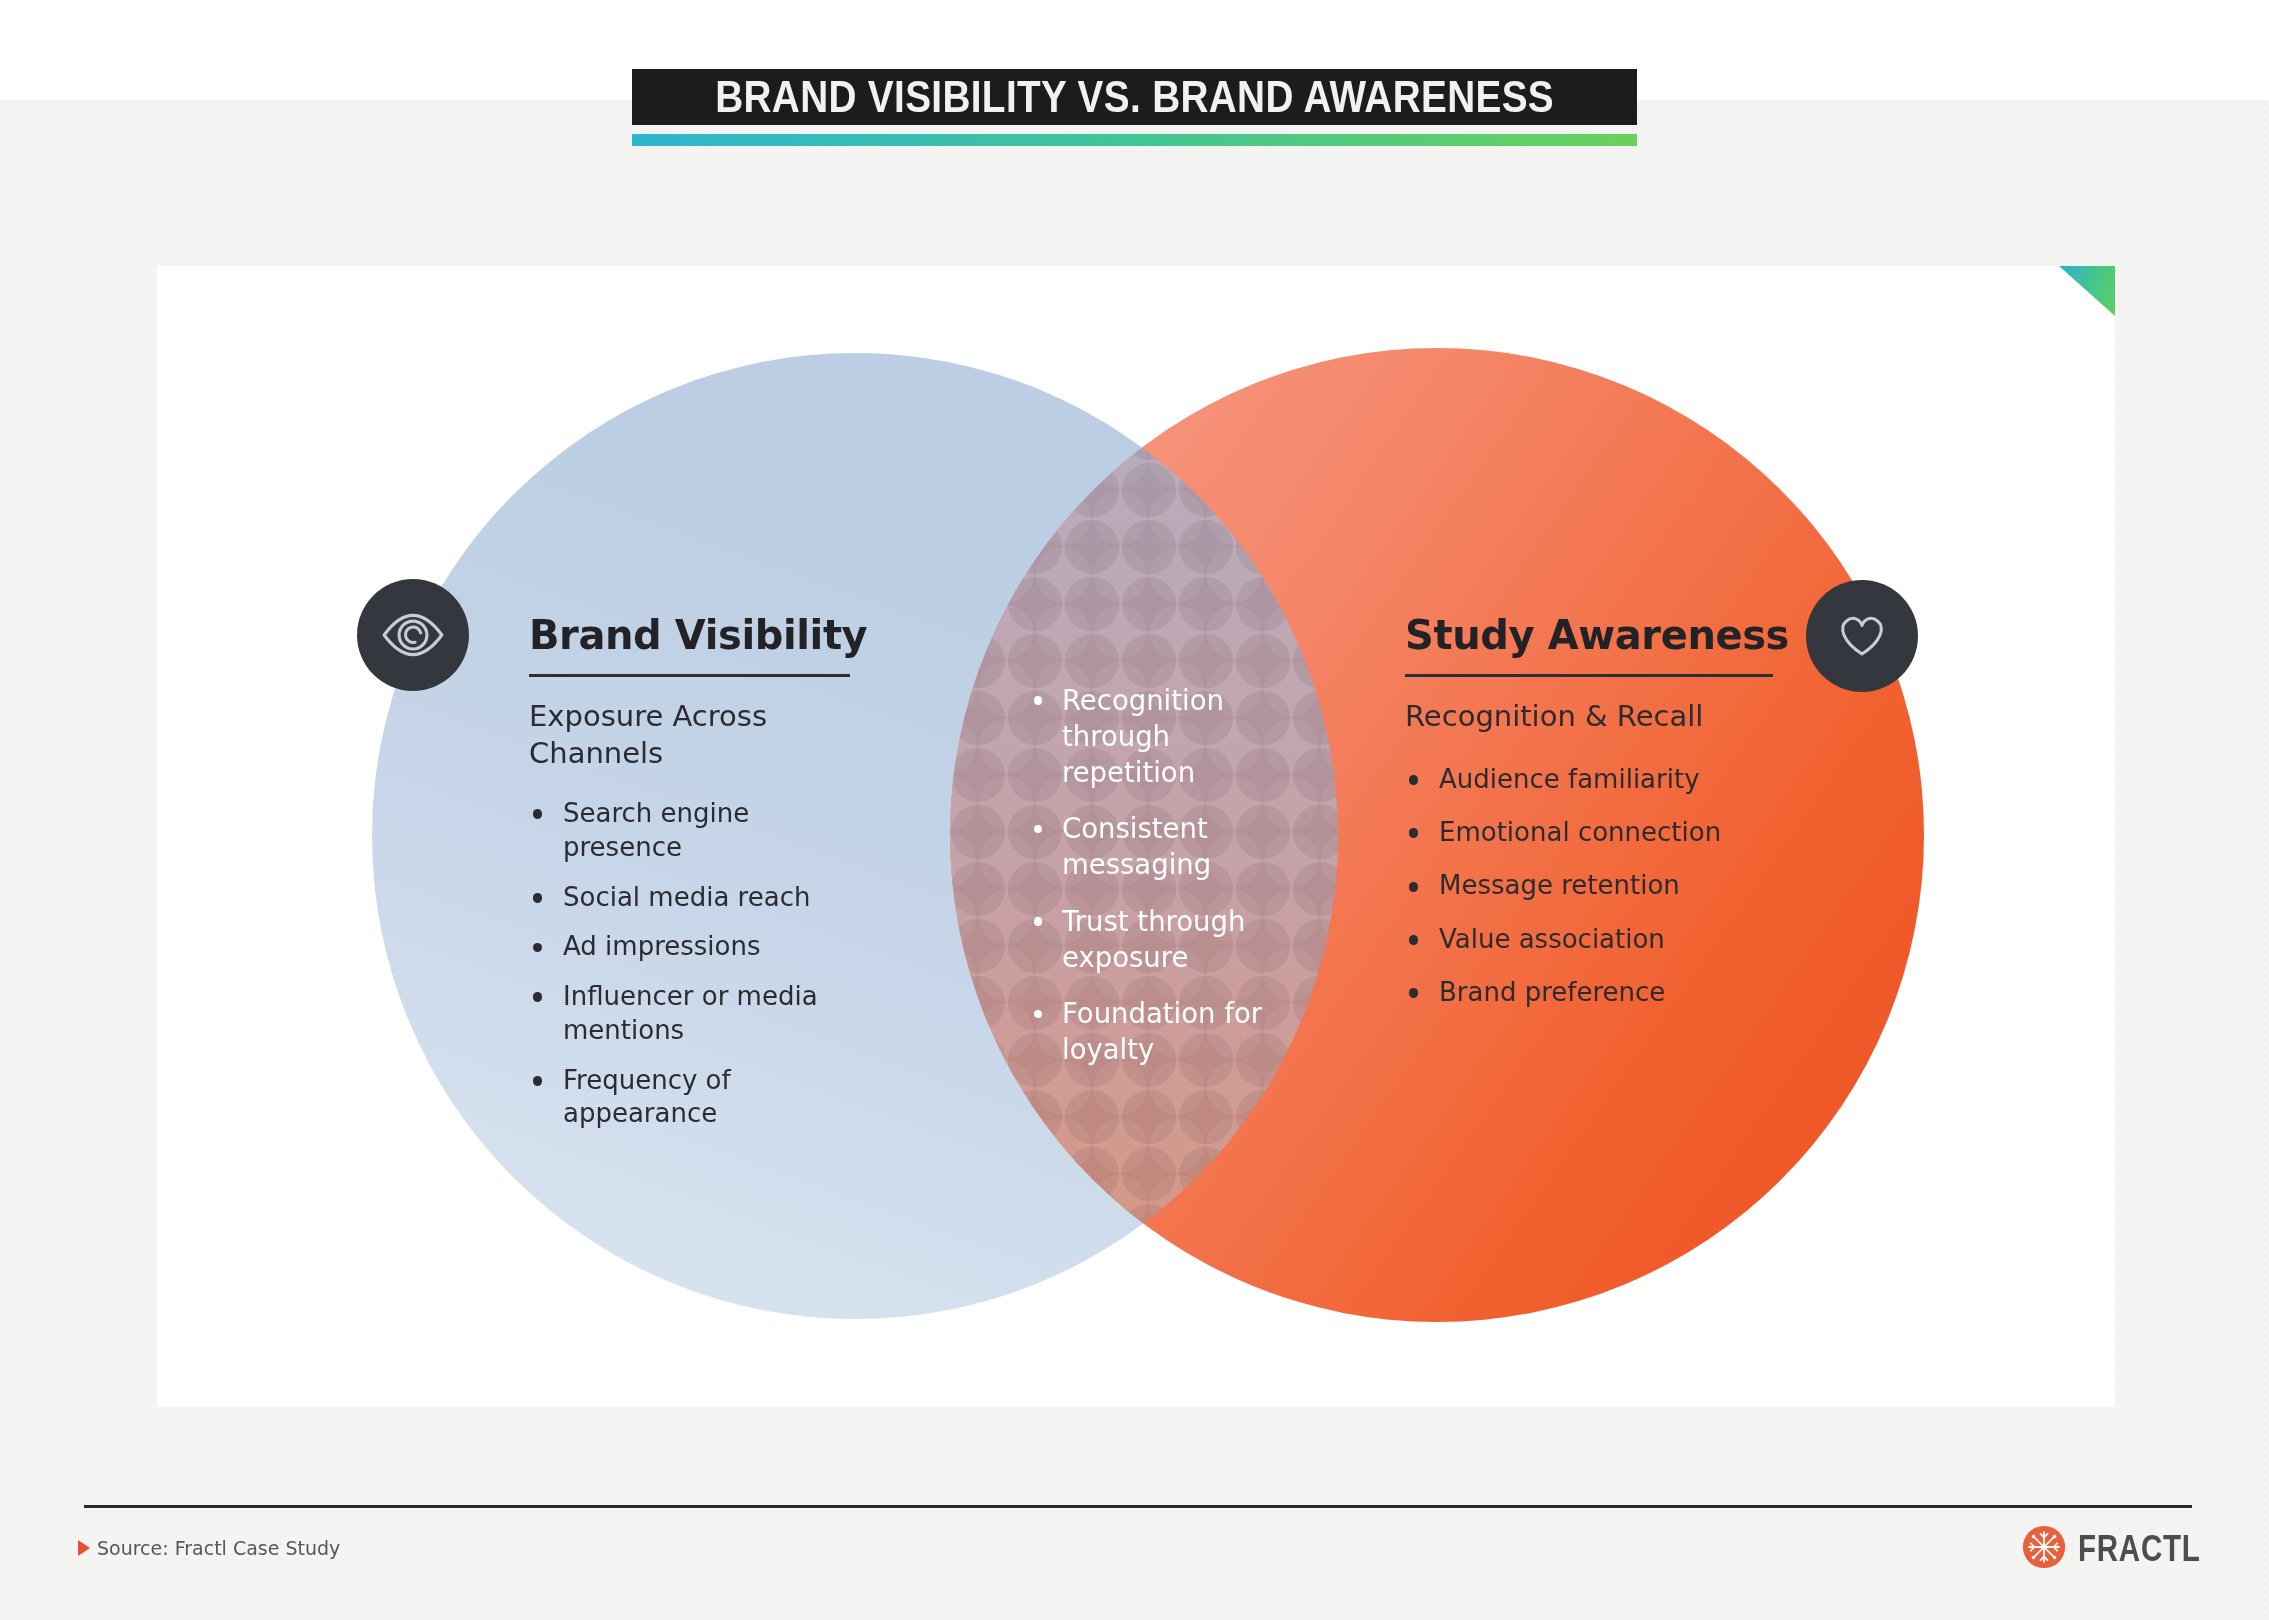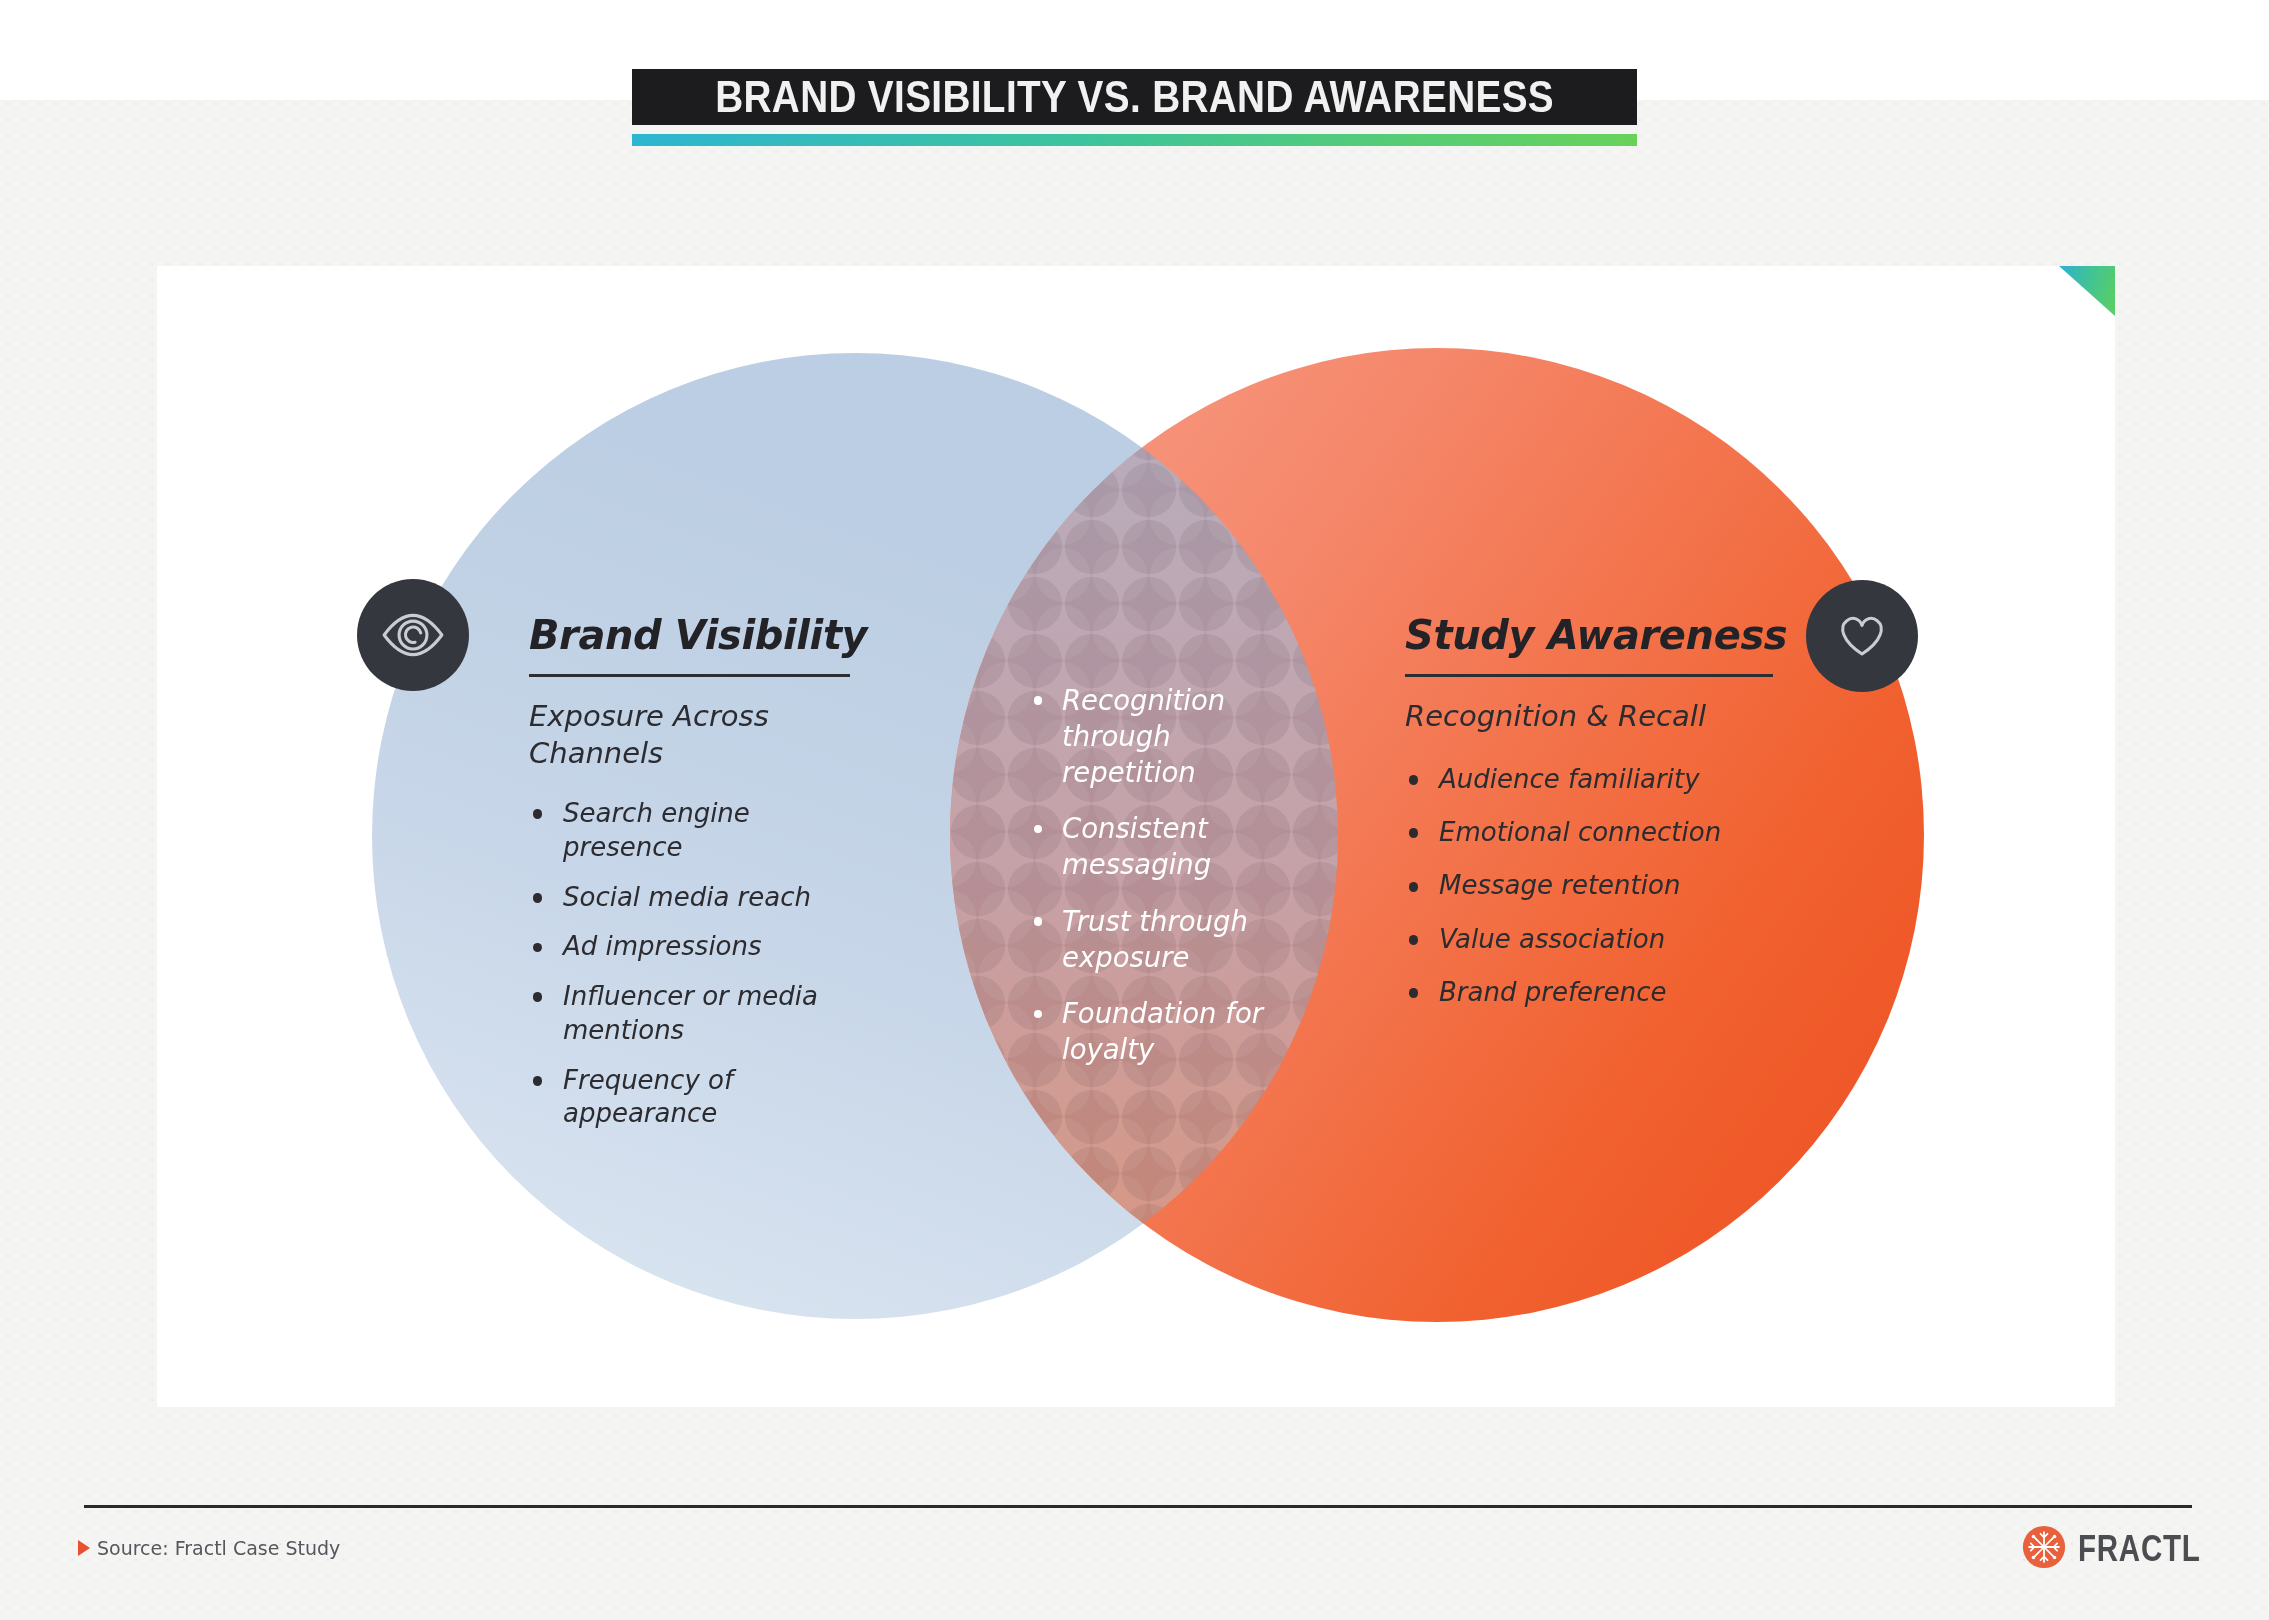--- a/index.html
+++ b/index.html
@@ -45,21 +45,21 @@
     background-position:0 0,28px 28px,0 0;}
 
   
   .badge{position:absolute;width:112px;height:112px;border-radius:50%;background:#34373e;
     display:flex;align-items:center;justify-content:center;z-index:5;}
   .badge-eye{left:357px;top:579px;}
   .badge-heart{left:1806px;top:580px;}
   .badge svg{display:block;}
 
   
-  .col{position:absolute;z-index:6;font-style:italic;}
+  .col{position:absolute;z-index:6;}
   .col h2{margin:0;font-size:40px;font-weight:bold;color:#232327;letter-spacing:-0.4px;}
   .rule{height:2.7px;background:#2c2e33;margin-top:16px;}
   .subhead{margin:21px 0 0 0;font-size:29px;line-height:1.28;color:#2b2b30;}
   ul.vlist{list-style:none;margin:0;padding:0;}
   ul.vlist li{position:relative;padding-left:34px;font-size:26px;line-height:1.3;color:#2b2b30;}
   ul.vlist li::before{content:"";position:absolute;left:3.5px;top:12.4px;width:9.8px;height:9.8px;
     border-radius:50%;background:#2b2b30;}
   .col-left{left:529px;top:612px;width:346px;}
   .col-left ul.vlist{margin-top:25px;}
   .col-left ul.vlist li{margin-bottom:16px;}

